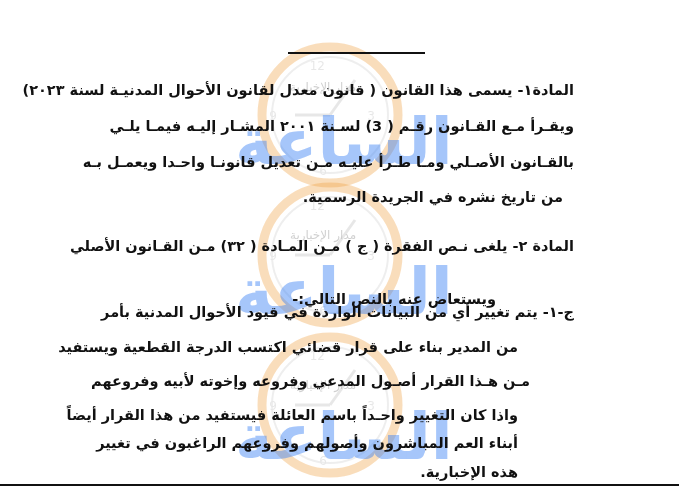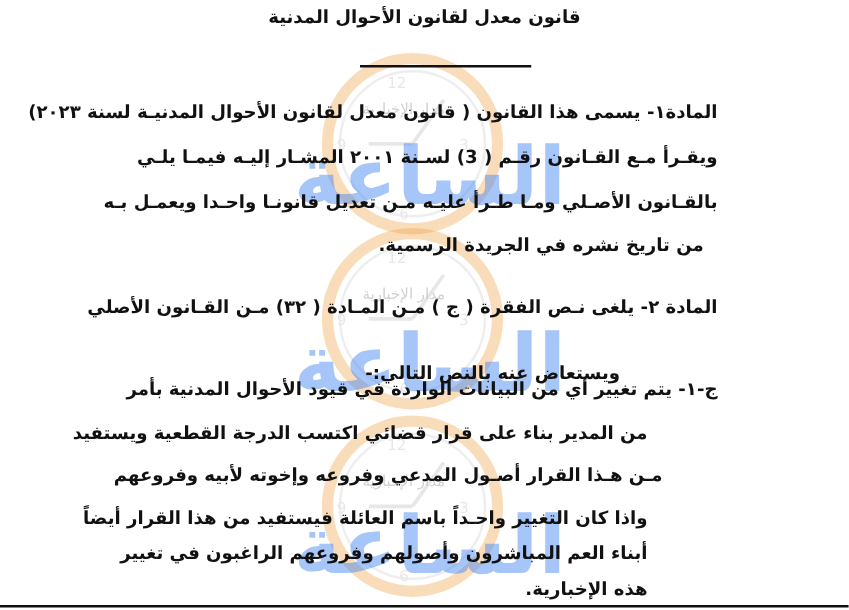--- a/index.html
+++ b/index.html
@@ -127,21 +127,20 @@
     <text x="72" y="135" font-size="12" fill="#bdbdbd">6</text>
     <text x="22" y="80" font-size="12" fill="#bdbdbd">9</text>
   </svg>
   <div class="wm-text wm-t1">الساعة</div>
   <div class="wm-text wm-t2">الساعة</div>
   <div class="wm-text wm-t3">الساعة</div>
   <div class="wm-sub wm-s1">مدار الإخبارية</div>
   <div class="wm-sub wm-s2">مدار الإخبارية</div>
   <div class="wm-sub wm-s3">مدار الإخبارية</div>
 
-  <div class="title">قانون معدل لقانون الأحوال المدنية</div>
   <div class="title-rule"></div>
 
   <div>
     <div class="line" style="top:82px; right:105px; width:478px;">المادة١- يسمى هذا القانون ( قانون معدل لقانون الأحوال المدنيـة لسنة ٢٠٢٣)</div>
     <div class="line" style="top:118px; right:105px; width:422px;">ويقـرأ مـع القـانون رقـم ( 3) لسـنة ٢٠٠١ المشـار إليـه فيمـا يلـي</div>
     <div class="line" style="top:154px; right:105px; width:478px;">بالقـانون الأصـلي ومـا طـرأ عليـه مـن تعديل قانونـا واحـدا ويعمـل بـه</div>
     <div class="line" style="top:189px; right:116px; text-align-last:right;">من تاريخ نشره في الجريدة الرسمية.</div>
   </div>
 
   <div>

